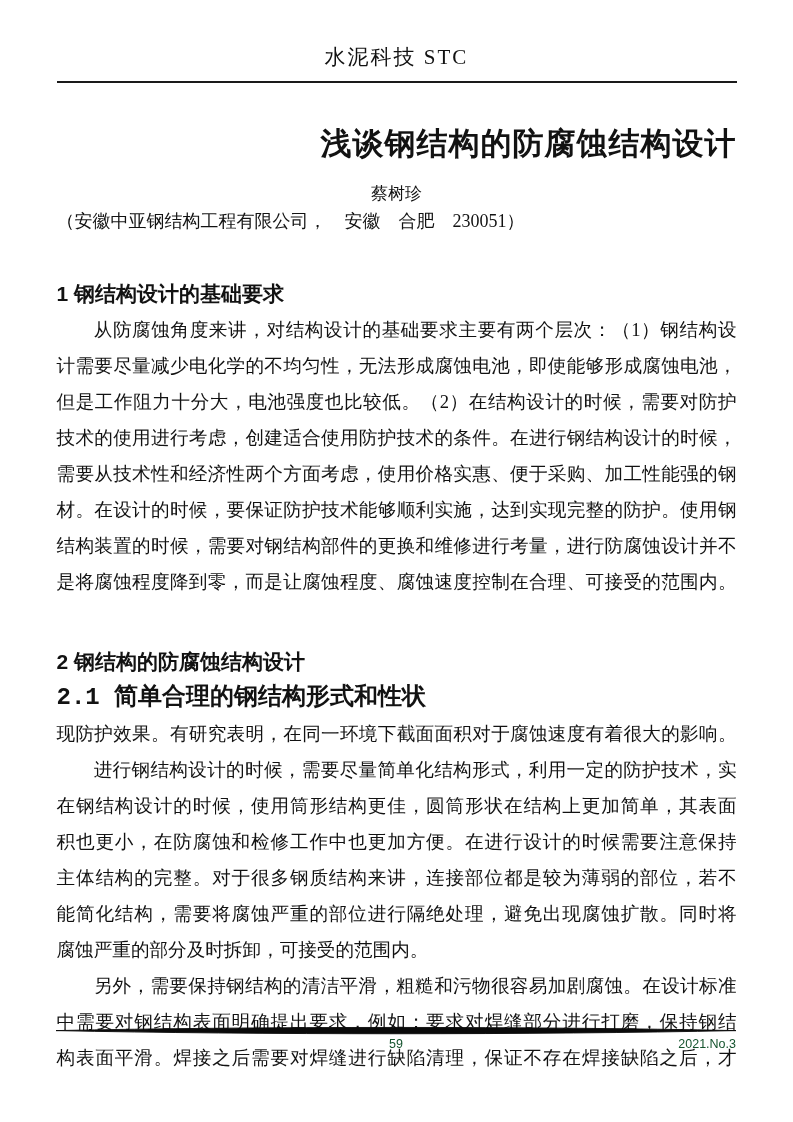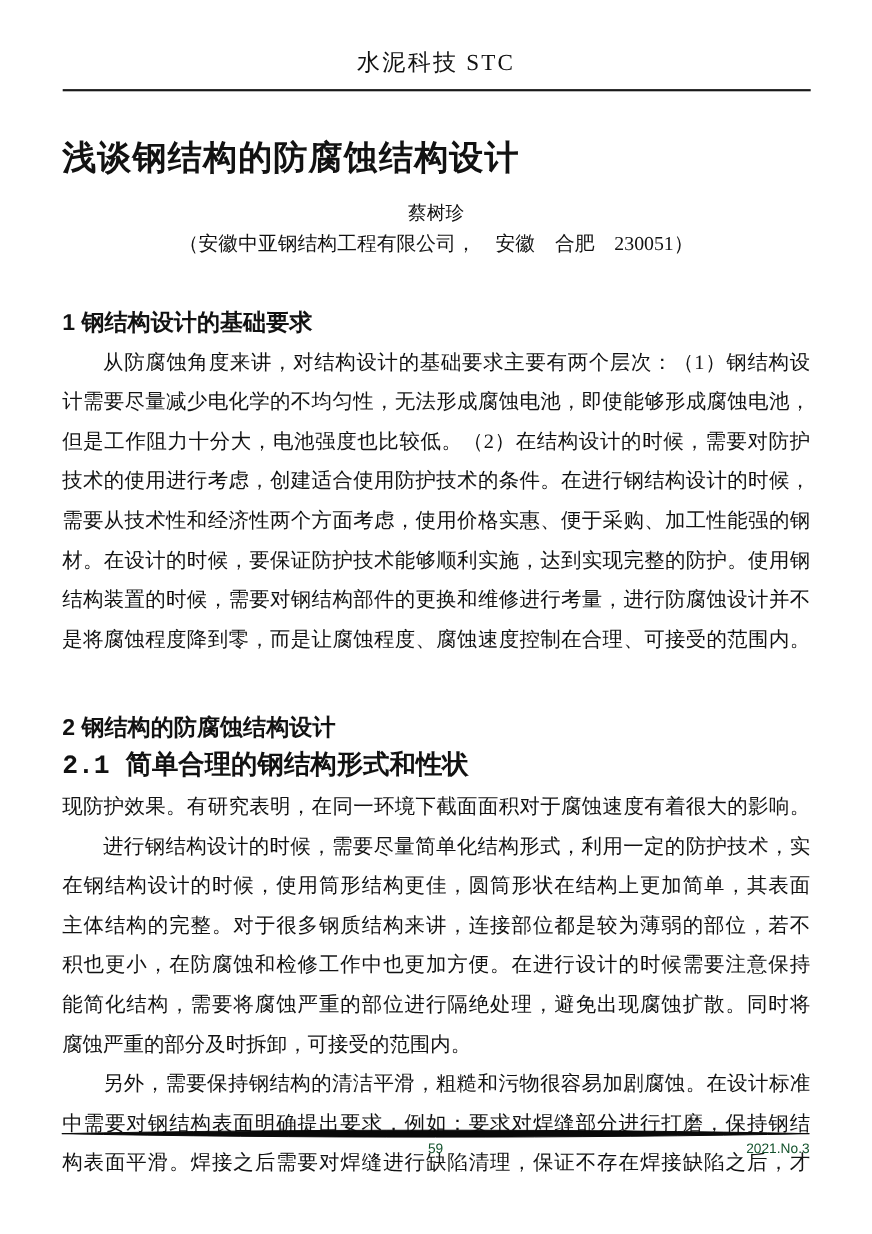--- a/index.html
+++ b/index.html
@@ -23,36 +23,36 @@
   }
   .header-rule{
     margin-top:10px;
     border:none;
     border-top:2px solid #1a1a1a;
     height:0;
   }
 
   .article-title{
     margin-top:44px;
-    text-align:left;
+    text-align:right;
     font-family:"Liberation Sans","DejaVu Sans",sans-serif;
     font-weight:700;
     font-size:31px;
     line-height:34px;
     letter-spacing:1px;
   }
   .article-author{
     margin-top:23px;
     text-align:center;
     font-size:17px;
     line-height:20px;
   }
   .article-affiliation{
     margin-top:6px;
-    text-align:center;
+    text-align:left;
     font-size:18px;
     line-height:22px;
   }
 
   .article-body{margin-top:15px;}
   .h1{
     font-family:"Liberation Sans","DejaVu Sans",sans-serif;
     font-weight:700;
     font-size:21px;
     line-height:36px;
@@ -122,22 +122,22 @@
         <div class="line">技术的使用进行考虑，创建适合使用防护技术的条件。在进行钢结构设计的时候，</div>
         <div class="line">需要从技术性和经济性两个方面考虑，使用价格实惠、便于采购、加工性能强的钢</div>
         <div class="line">材。在设计的时候，要保证防护技术能够顺利实施，达到实现完整的防护。使用钢</div>
         <div class="line">结构装置的时候，需要对钢结构部件的更换和维修进行考量，进行防腐蚀设计并不</div>
         <div class="line">是将腐蚀程度降到零，而是让腐蚀程度、腐蚀速度控制在合理、可接受的范围内。</div>
         <div class="h1">2 钢结构的防腐蚀结构设计</div>
         <div class="h2">2.1 简单合理的钢结构形式和性状</div>
         <div class="line">现防护效果。有研究表明，在同一环境下截面面积对于腐蚀速度有着很大的影响。</div>
         <div class="line indent">进行钢结构设计的时候，需要尽量简单化结构形式，利用一定的防护技术，实</div>
         <div class="line">在钢结构设计的时候，使用筒形结构更佳，圆筒形状在结构上更加简单，其表面</div>
+        <div class="line">积也更小，在防腐蚀和检修工作中也更加方便。在进行设计的时候需要注意保持</div>
         <div class="line">主体结构的完整。对于很多钢质结构来讲，连接部位都是较为薄弱的部位，若不</div>
-        <div class="line">积也更小，在防腐蚀和检修工作中也更加方便。在进行设计的时候需要注意保持</div>
         <div class="line">能简化结构，需要将腐蚀严重的部位进行隔绝处理，避免出现腐蚀扩散。同时将</div>
         <div class="line short-last">腐蚀严重的部分及时拆卸，可接受的范围内。</div>
         <div class="line indent">另外，需要保持钢结构的清洁平滑，粗糙和污物很容易加剧腐蚀。在设计标准</div>
         <div class="line">中需要对钢结构表面明确提出要求，例如：要求对焊缝部分进行打磨，保持钢结</div>
         <div class="line">构表面平滑。焊接之后需要对焊缝进行缺陷清理，保证不存在焊接缺陷之后，才</div>
       </div>
   </div>
 
   <div class="footer">
     <svg class="footer-bar" viewBox="0 0 680 10" preserveAspectRatio="none" aria-hidden="true">

